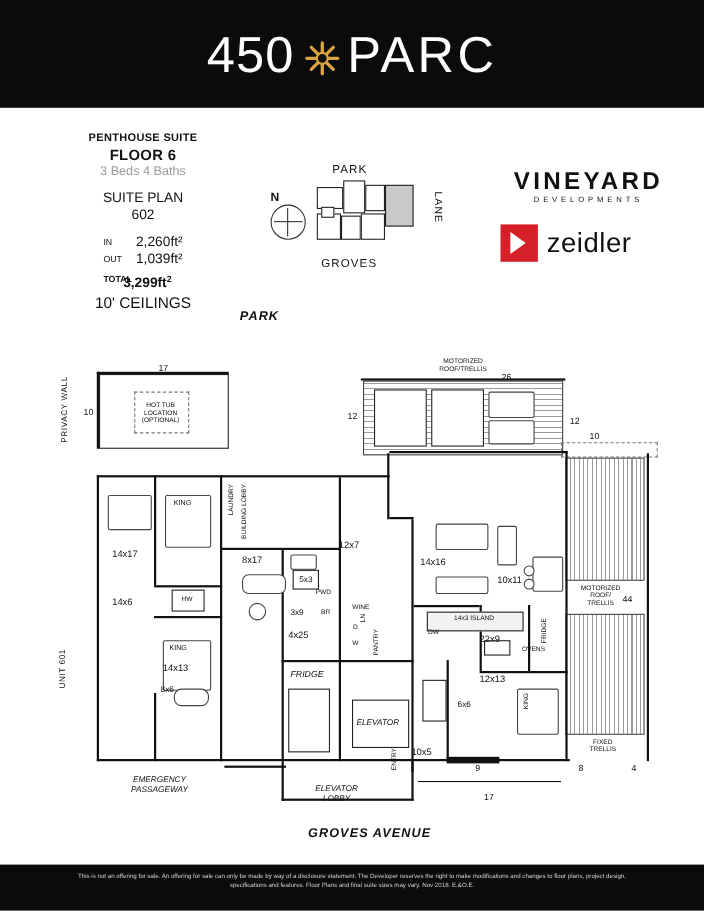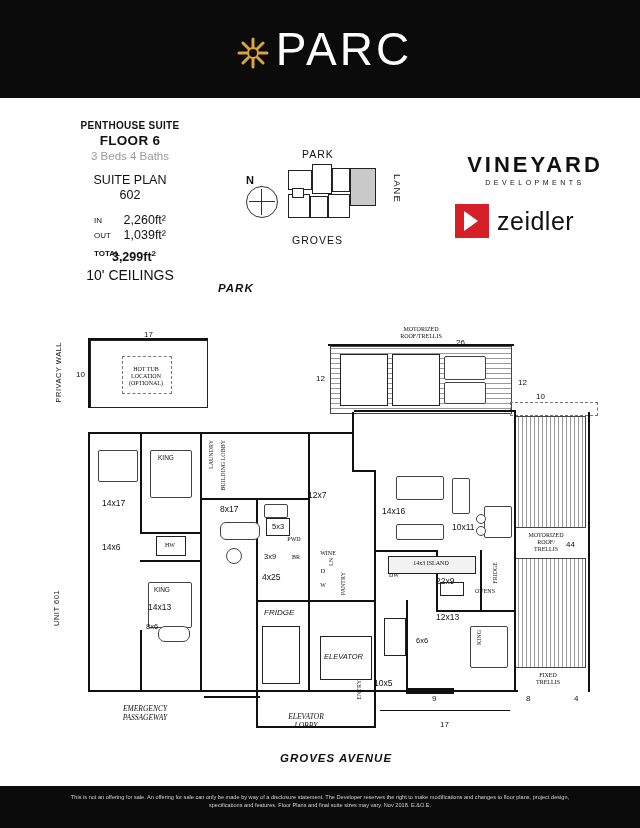--- a/index.html
+++ b/index.html
@@ -61,21 +61,21 @@
   .zd{margin-top:18px;display:flex;align-items:center;}
   .zd .sq{width:34px;height:34px;background:#d62027;position:relative;margin-right:8px;}
   .zd .sq:after{content:"";position:absolute;left:9px;top:7px;width:0;height:0;
     border-left:14px solid #fff;border-top:10px solid transparent;border-bottom:10px solid transparent;}
   .zd .zt{font-size:25px;letter-spacing:.5px;}
 
   
   .plan{position:absolute;left:40px;top:300px;width:570px;height:470px;}
   .lbl{position:absolute;font-size:8px;color:#111;}
   .room{position:absolute;font-size:8.5px;}
-  .tiny{position:absolute;font-size:6px;line-height:7px;text-align:center;color:#111;font-family:Liberation Serif, serif;}
+  .tiny{position:absolute;font-size:6px;line-height:7px;text-align:center;color:#111;}
   .wall{position:absolute;background:#111;}
   .thin{position:absolute;border:1px solid #222;}
   .dash{position:absolute;border:1px dashed #777;}
   .hatch{position:absolute;border:1px solid #444;
     background:repeating-linear-gradient(90deg,#ffffff 0 3px,#9a9a9a 3px 4px);}
   .hatch-h{position:absolute;border:1px solid #444;
     background:repeating-linear-gradient(0deg,#ffffff 0 4px,#9a9a9a 4px 5px);}
   .furn{position:absolute;border:1px solid #444;background:#fff;border-radius:2px;}
   .vlabel{writing-mode:vertical-rl;transform:rotate(180deg);}
 
@@ -85,20 +85,21 @@
   
   .footbar{position:absolute;left:0;top:786px;width:640px;height:42px;background:#0b0b0b;}
   .disclaimer{position:absolute;left:60px;top:794px;width:520px;font-size:5.6px;line-height:7.5px;
      color:#cfcfcf;text-align:center;}
 </style>
 </head>
 <body>
 
 <div class="header"></div>
 <div class="brand">
+  <span class="b-num">450</span>
   <span class="b-mark">
     <svg width="34" height="34" viewBox="0 0 34 34">
       <g stroke="#d9a441" stroke-width="3" stroke-linecap="round">
         <line x1="17" y1="3" x2="17" y2="31"></line>
         <line x1="3" y1="17" x2="31" y2="17"></line>
         <line x1="7" y1="7" x2="27" y2="27"></line>
         <line x1="27" y1="7" x2="7" y2="27"></line>
       </g>
       <circle cx="17" cy="17" r="5" fill="#111" stroke="#d9a441" stroke-width="2"></circle>
     </svg>

